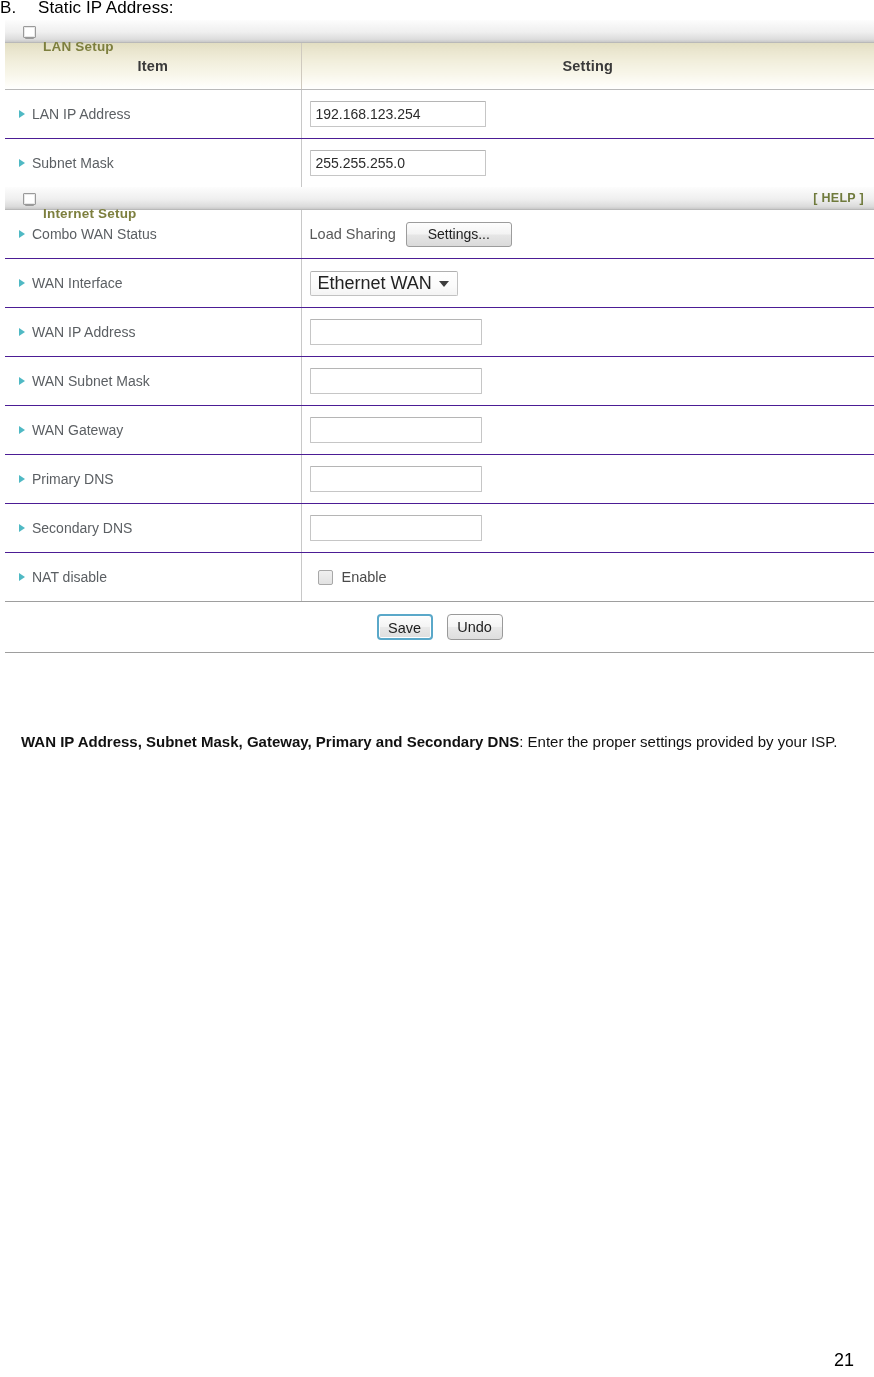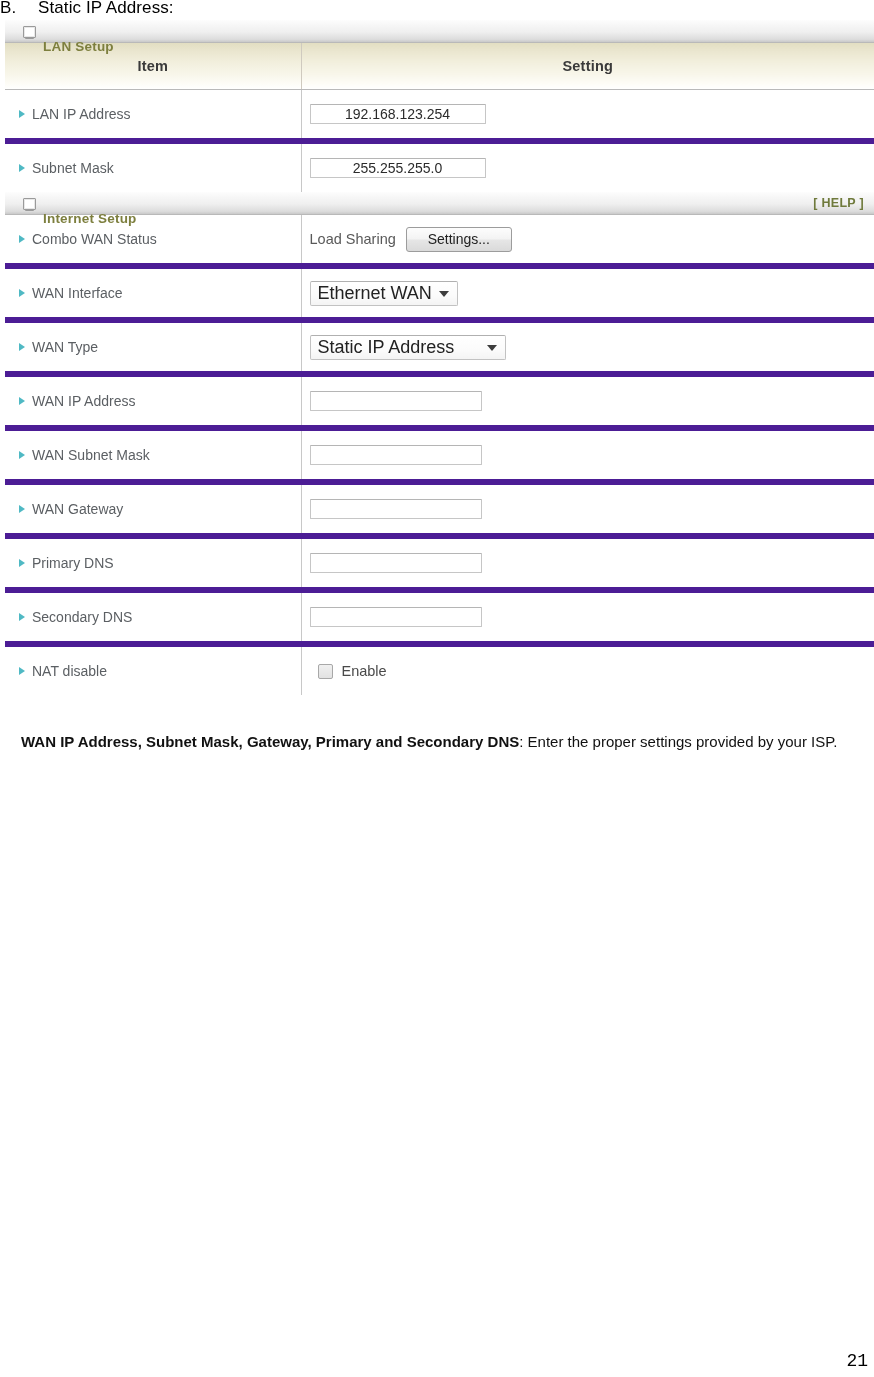--- a/index.html
+++ b/index.html
@@ -105,21 +105,21 @@
     font-size: 14.5px;
     font-weight: bold;
     color: #3a3a3a;
     text-align: center;
     letter-spacing: 0.2px;
     margin-left: 44px;
   }
   .tbl thead th:last-child { border-right: none; }
 
   .tbl td {
-    border-bottom: 6px solid #4c1d95;
+    border-bottom: 1px solid #4c1d95;
     border-right: 1px solid #c8c8c8;
     height: 46px;
     background: #ffffff;
     vertical-align: middle;
   }
   .tbl td:last-child { border-right: none; }
   .tbl tr:last-child td { border-bottom: none; }
 
   .cell-item {
     padding-left: 14px;
@@ -137,34 +137,33 @@
     position: relative;
     top: -1px;
   }
   .cell-setting {
     padding-left: 8px;
   }
 
   
   .txt {
     box-sizing: border-box;
-    height: 20px;
+    height: 26px;
     width: 172px;
     border: 1px solid #c6c6c6;
     border-top-color: #b5b5b5;
     background: #ffffff;
     font-family: "Liberation Sans", sans-serif;
     font-size: 14px;
     color: #2b2b2b;
     padding: 0 5px;
     border-radius: 1px;
     outline: none;
     display: inline-block;
     line-height: 24px;
-    text-align: center;
   }
   .txt.filled { width: 176px; }
 
   
   .sel {
     position: relative;
     display: inline-block;
     box-sizing: border-box;
     height: 25px;
     border: 1px solid #c2c2c2;
@@ -280,23 +279,23 @@
     width: 836px;
     font-size: 15px;
     line-height: 34px;
     color: #111111;
   }
   .caption b { font-weight: bold; }
 
   
   .page-num {
     position: absolute;
-    right: 6px;
+    right: 20px;
     bottom: 6px;
-    font-family: Liberation Mono, monospace;
+    font-family: Liberation Sans, sans-serif;
     font-size: 18px;
     color: #000000;
   }
 </style>
 </head>
 <body>
 
 <div class="doc-heading">
   <span class="lbl">B.</span><span>Static IP Address:</span>
 </div>
@@ -369,31 +368,20 @@
           <span class="tri"></span><span>WAN Interface</span>
         </td>
         <td class="cell-setting">
           <div class="sel w-iface">
             <span>Ethernet WAN</span>
             <span class="arw"></span>
           </div>
         </td>
       </tr>
 
-      <tr>
-        <td class="cell-item">
-          <span class="tri"></span><span>WAN Type</span>
-        </td>
-        <td class="cell-setting">
-          <div class="sel w-type">
-            <span>Static IP Address</span>
-            <span class="arw"></span>
-          </div>
-        </td>
-      </tr>
 
       <tr>
         <td class="cell-item">
           <span class="tri"></span><span>WAN IP Address</span>
         </td>
         <td class="cell-setting">
           <input class="txt" type="text" value="" style="">
         </td>
       </tr>
 
@@ -440,19 +428,23 @@
         <td class="cell-setting">
           <div class="chk-wrap">
             <span class="chk"></span>
             <span class="chk-label">Enable</span>
           </div>
         </td>
       </tr>
     </tbody>
   </table>
 
+  <div class="btn-row">
+    <button class="btn primary">Save</button>
+    <button class="btn secondary">Undo</button>
+  </div>
 </div>
 
 <p class="caption">
   <b>WAN IP Address, Subnet Mask, Gateway, Primary and Secondary DNS</b><span>: Enter the proper settings provided by your ISP.</span>
 </p>
 
 <div class="page-num">21</div>
 
 </body></html>

